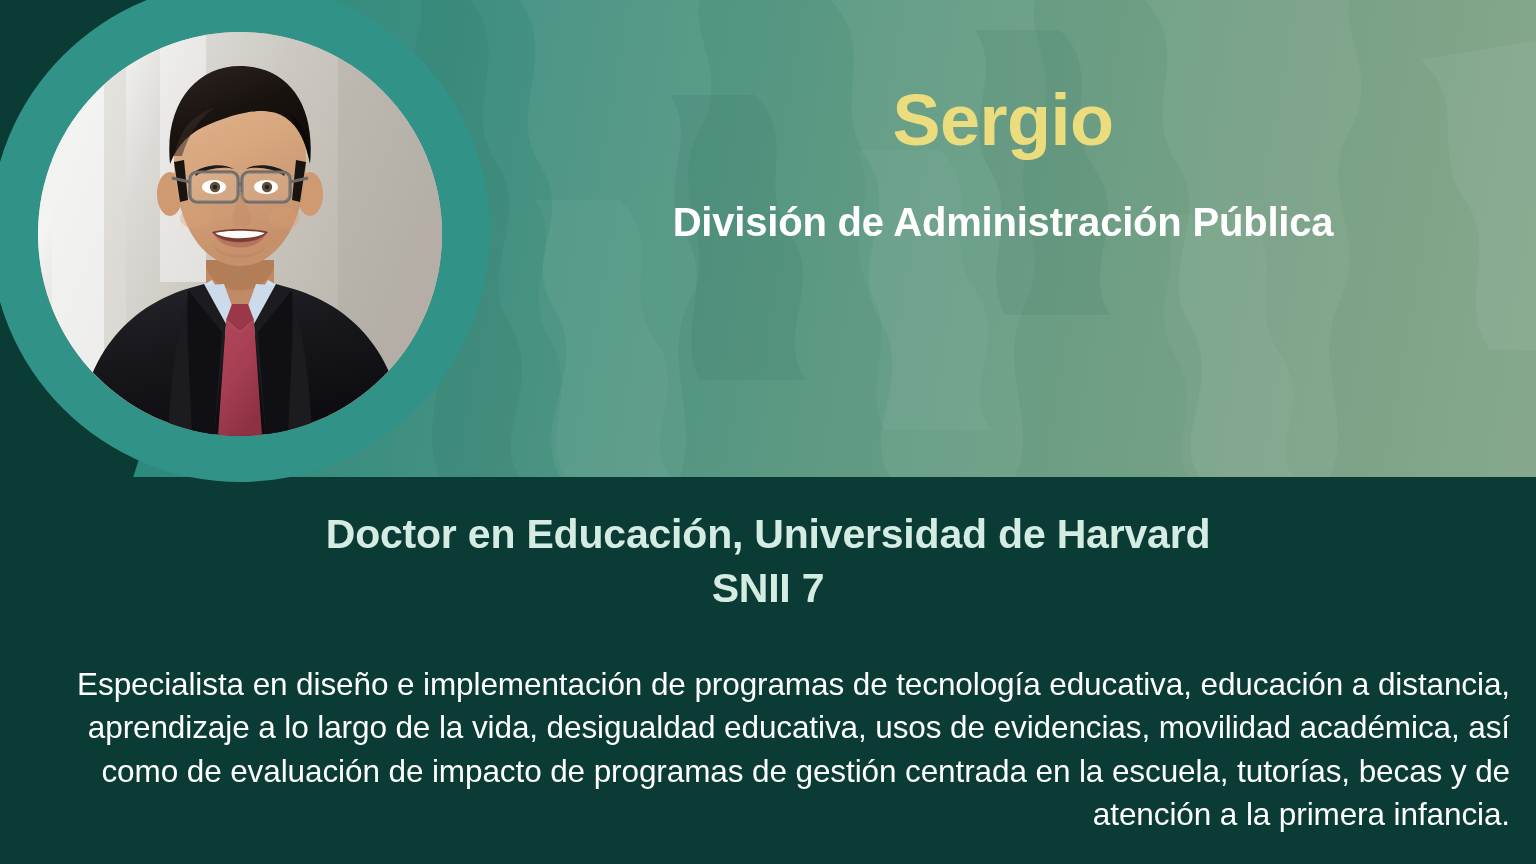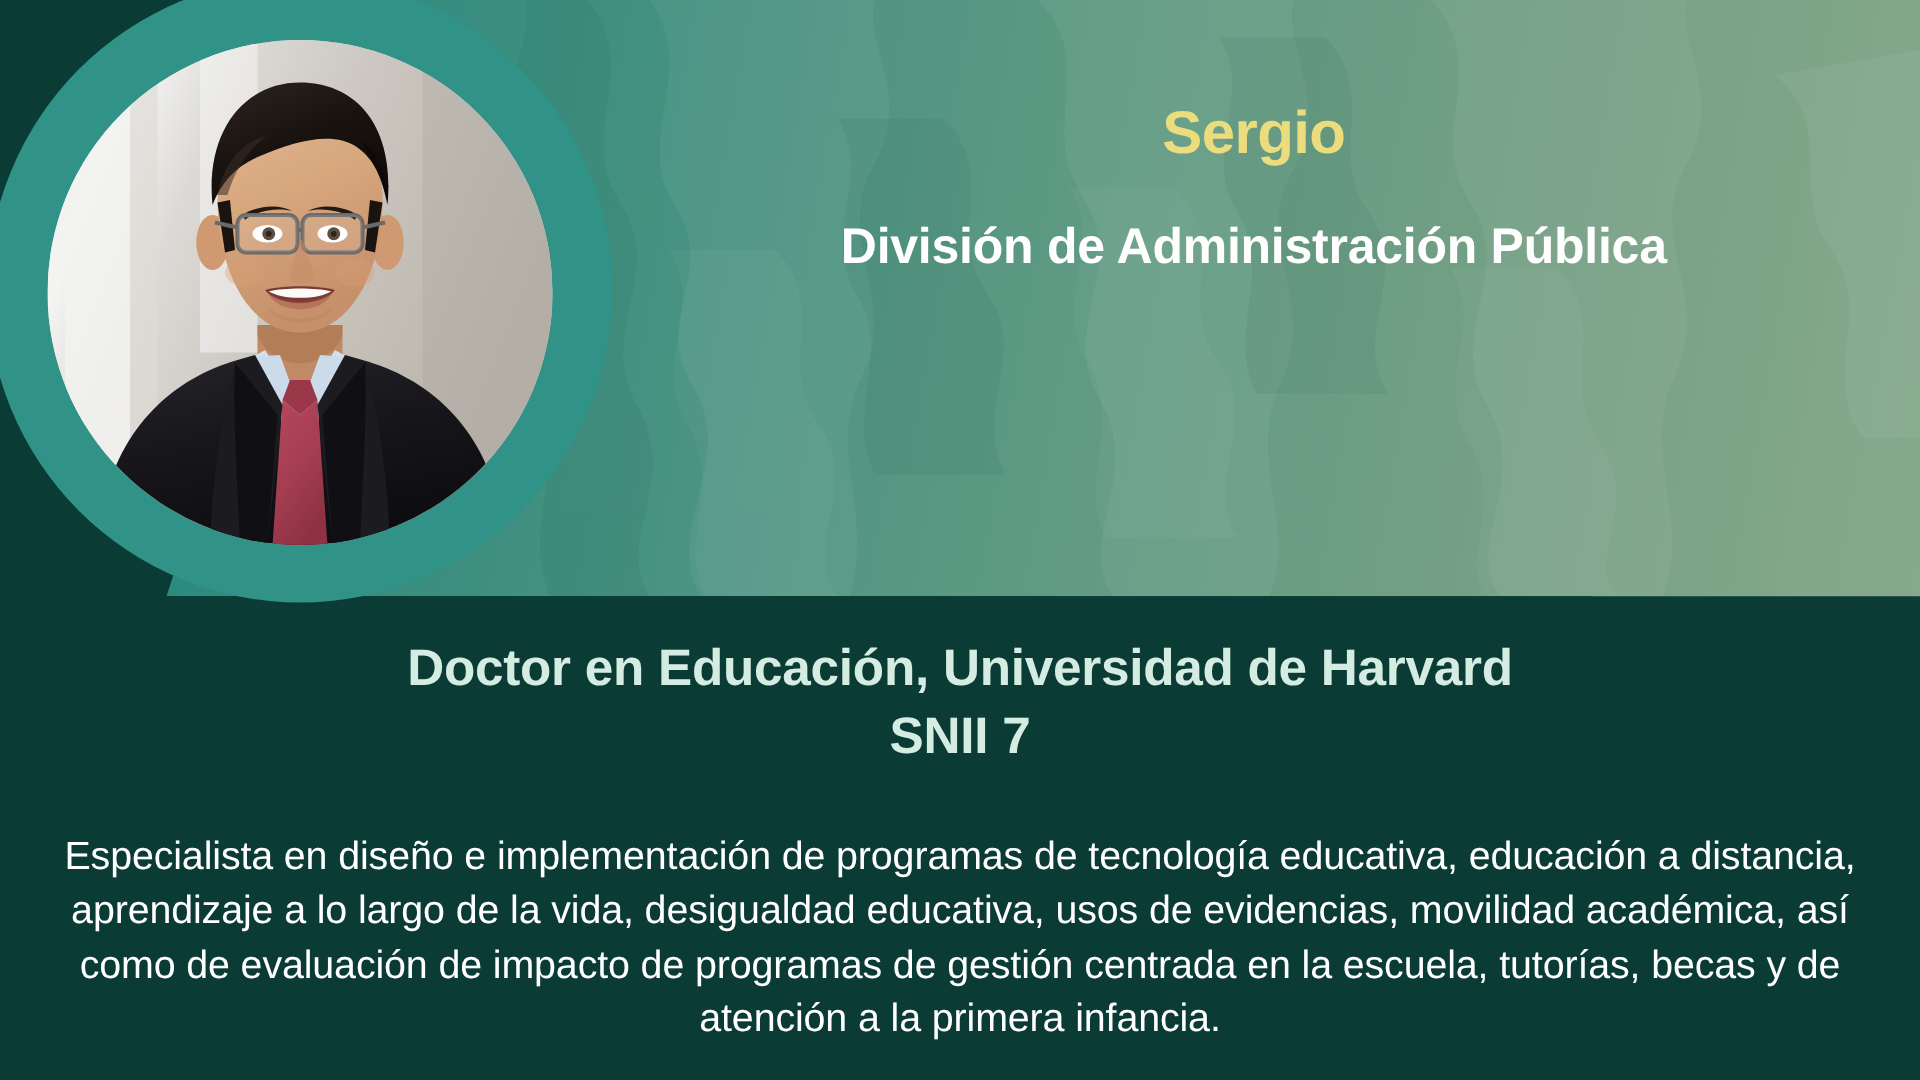--- a/index.html
+++ b/index.html
@@ -84,21 +84,21 @@
     justify-content: flex-start;
     padding-top: 82px;
   }
   .name-line {
     color: #ebdc7e;
     font-weight: bold;
     line-height: 1.06;
     text-align: center;
     letter-spacing: -0.5px;
   }
-  #name-first { font-size: 48px; text-align: right; }
+  #name-first { font-size: 72px; text-align: right; }
   #name-last  { font-size: 80px; margin-top: 4px; }
   #division {
     margin-top: 42px;
     color: #ffffff;
     font-size: 40px;
     font-weight: bold;
     text-align: center;
     letter-spacing: -0.2px;
   }
 
@@ -118,21 +118,21 @@
     color: #d4ece2;
     font-size: 41px;
     font-weight: bold;
     line-height: 1.32;
     letter-spacing: -0.2px;
   }
   #bio {
     position: absolute;
     left: 26px; top: 186px;
     width: 1484px;
-    text-align: center;
+    text-align: right;
     color: #ffffff;
     font-size: 31.5px;
     line-height: 1.38;
     letter-spacing: -0.1px;
   }
 </style>
 </head>
 <body>
 
 <div id="slide">

